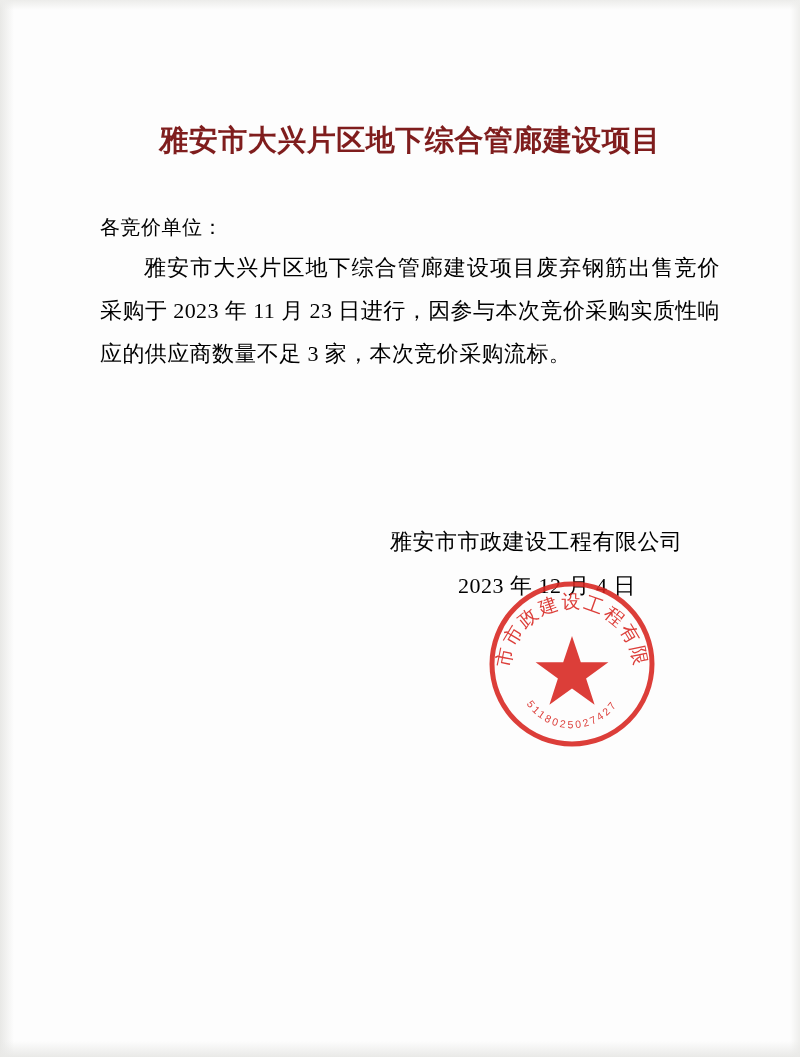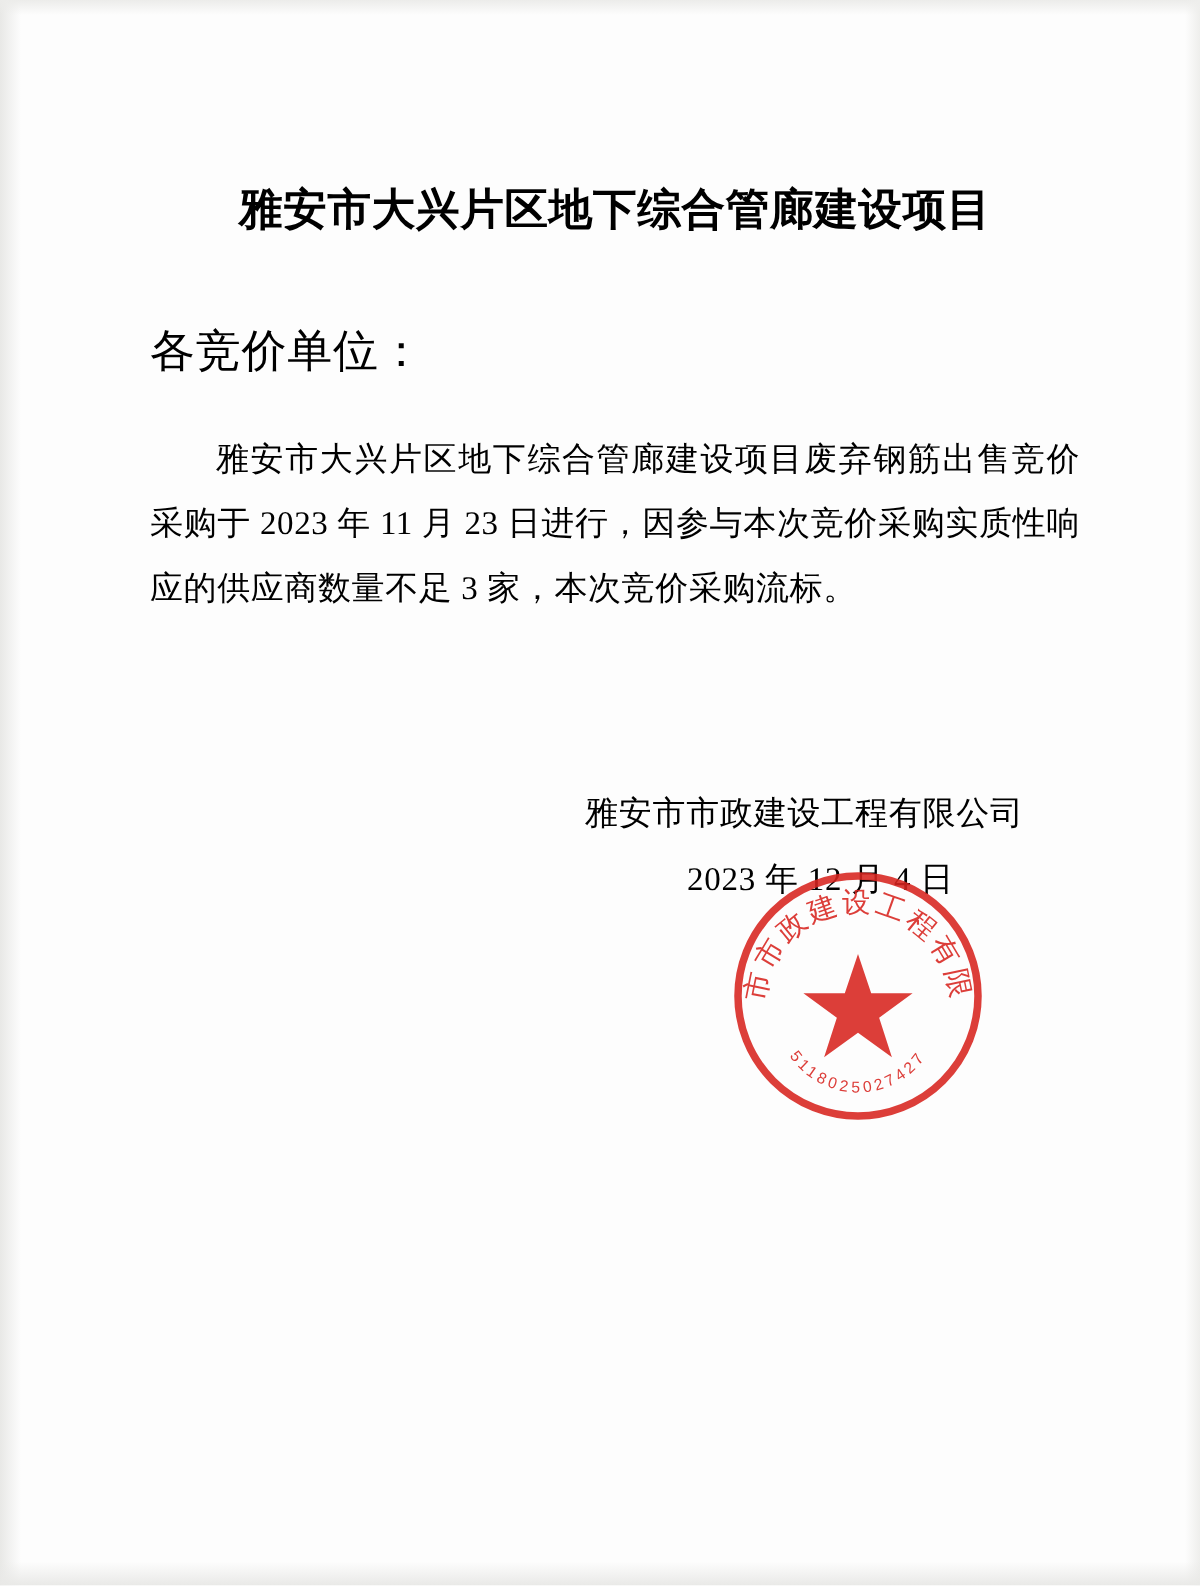--- a/index.html
+++ b/index.html
@@ -60,36 +60,36 @@
     top: 118px;
     width: 620px;
   }
 
   .title {
     text-align: center;
     font-size: 29px;
     font-weight: bold;
     line-height: 1.55;
     letter-spacing: 0.5px;
-    color: #000000;
+    color: #7f1d1d;
   }
   .title-line {
     display: block;
     white-space: nowrap;
   }
 
   .salutation {
     margin-top: 48px;
-    font-size: 30px;
+    font-size: 20px;
     line-height: 1.6;
     letter-spacing: 0.5px;
   }
 
   .para {
-    margin-top: 26px;
+    margin-top: 4px;
     font-size: 22px;
     line-height: 1.95;
     text-indent: 2em;
     text-align: justify;
     text-justify: inter-ideograph;
     letter-spacing: 0.4px;
   }
 
   .signature-block {
     position: absolute;

